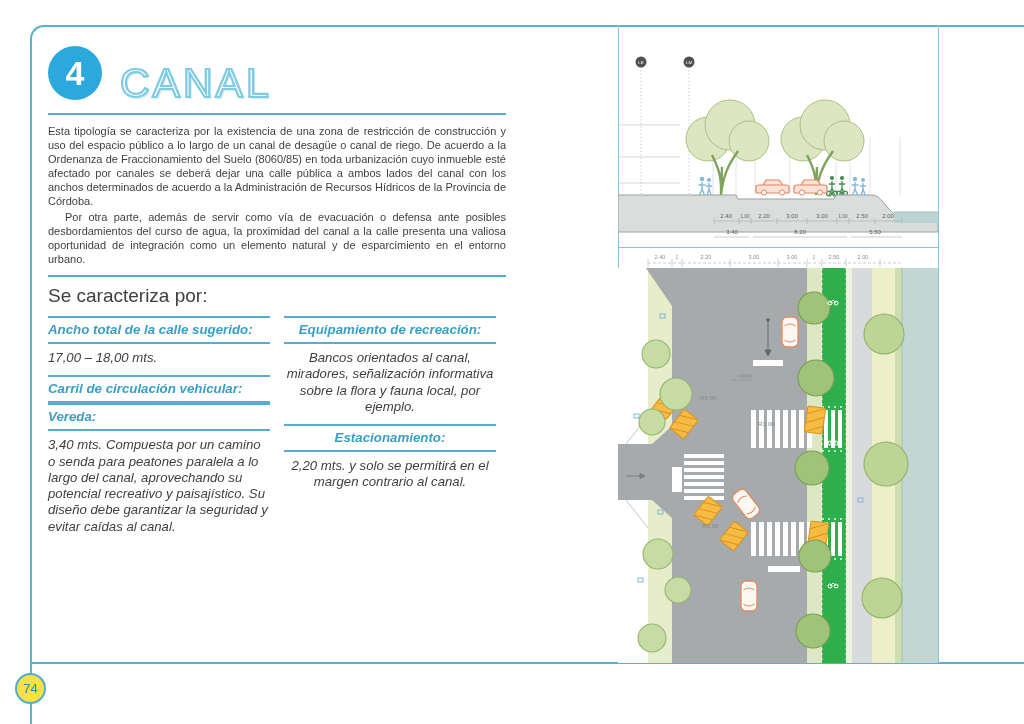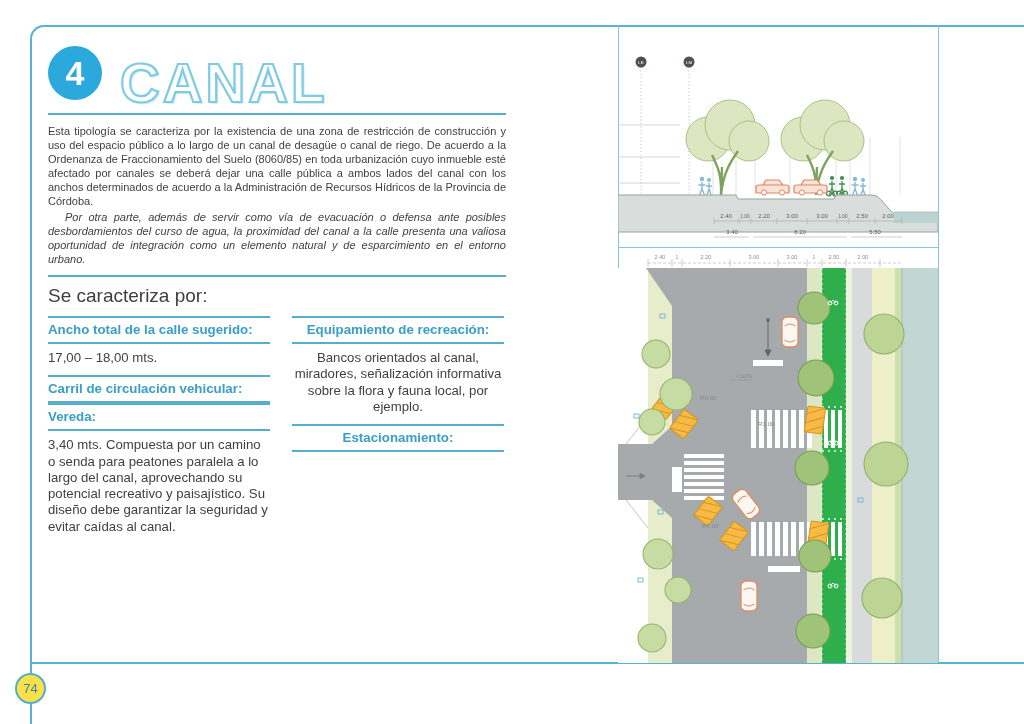--- a/index.html
+++ b/index.html
@@ -18,28 +18,28 @@
   #bottom-rule   { left:31px; top:662px; width:993px; height:2px; background:#58B2D1; }
   #page-num { left:15px; top:673px; width:31px; height:31px; border:2px solid #4FAECF;
     border-radius:50%; background:#fde047; display:flex; align-items:center; justify-content:center;
     color:#2F89A8; font-size:13px; }
 
   
   #content { left:48px; top:44px; width:458px; color:#3F3F3F; }
   #header { display:flex; align-items:center; gap:18px; height:58px; }
   #num-circle { width:54px; height:54px; border-radius:50%; background:#2BA9DD; color:#fff;
     font-size:34px; font-weight:bold; display:flex; align-items:center; justify-content:center; }
-  #title { font-size:55px; font-weight:bold; letter-spacing:3px; color:#ffffff;
+  #title { font-size:41px; font-weight:normal; letter-spacing:3px; color:#ffffff;
     -webkit-text-stroke:2.2px #7ECBE3; text-shadow:2px 2px 0 rgba(140,205,232,0.35);margin-top:20px; }
   .rule { border:none; border-top:2.5px solid #55AECE; margin:11px 0 9px 0; }
   .para { font-size:11px; line-height:14px; text-align:justify; margin-bottom:2px; }
-  .para.indent { text-indent:17px;font-style:italic; }
+  .para.indent { text-indent:17px; }
   .thin-rule { border:none; border-top:2px solid #55AECE; margin:9px 0 8px 0; }
   .char-intro { font-size:19px; margin-bottom:9px; }
-  #cols { display:flex; gap:22px; }
+  #cols { display:flex; gap:14px;font-style:italic; }
   .col-l { width:222px; }
   .col-r { width:212px;text-align:center; }
   .spec-label { border-top:2px solid #55AECE; border-bottom:2px solid #55AECE;
     color:#3A9EC6; font-weight:bold; font-size:13.3px; padding:4px 0 5px 0; }
   .spec-value { font-size:13.2px; line-height:16.3px; padding:6px 0 9px 0; }
 
   .panel-svg { position:absolute; }
   svg text { font-family:"Liberation Sans", sans-serif; }
 </style>
 </head>
@@ -79,20 +79,21 @@
         <div class="spec-value">3,40 mts. Compuesta por un camino o senda para peatones paralela a lo largo del canal, aprovechando su potencial recreativo y paisajístico. Su diseño debe garantizar la seguridad y evitar caídas al canal.</div>
       </div>
     </div>
     <div class="col-r">
       <div class="spec">
         <div class="spec-label">Equipamiento de recreación:</div>
         <div class="spec-value">Bancos orientados al canal, miradores, señalización informativa sobre la flora y fauna local, por ejemplo.</div>
       </div>
       <div class="spec">
         <div class="spec-label">Estacionamiento:</div>
+        <div class="spec-value">2,20 mts. y solo se permitirá en el margen contrario al canal.</div>
       </div>
     </div>
   </div>
 </div>
 
 <svg class="panel-svg" style="left:618px;top:25px" width="320" height="222" viewBox="0 0 320 222">
   <g stroke="#C8CCCB" stroke-width="0.8">
     <line x1="0" y1="100" x2="62" y2="100"></line>
       <line x1="0" y1="132" x2="62" y2="132"></line>
       <line x1="0" y1="158" x2="62" y2="158"></line>

